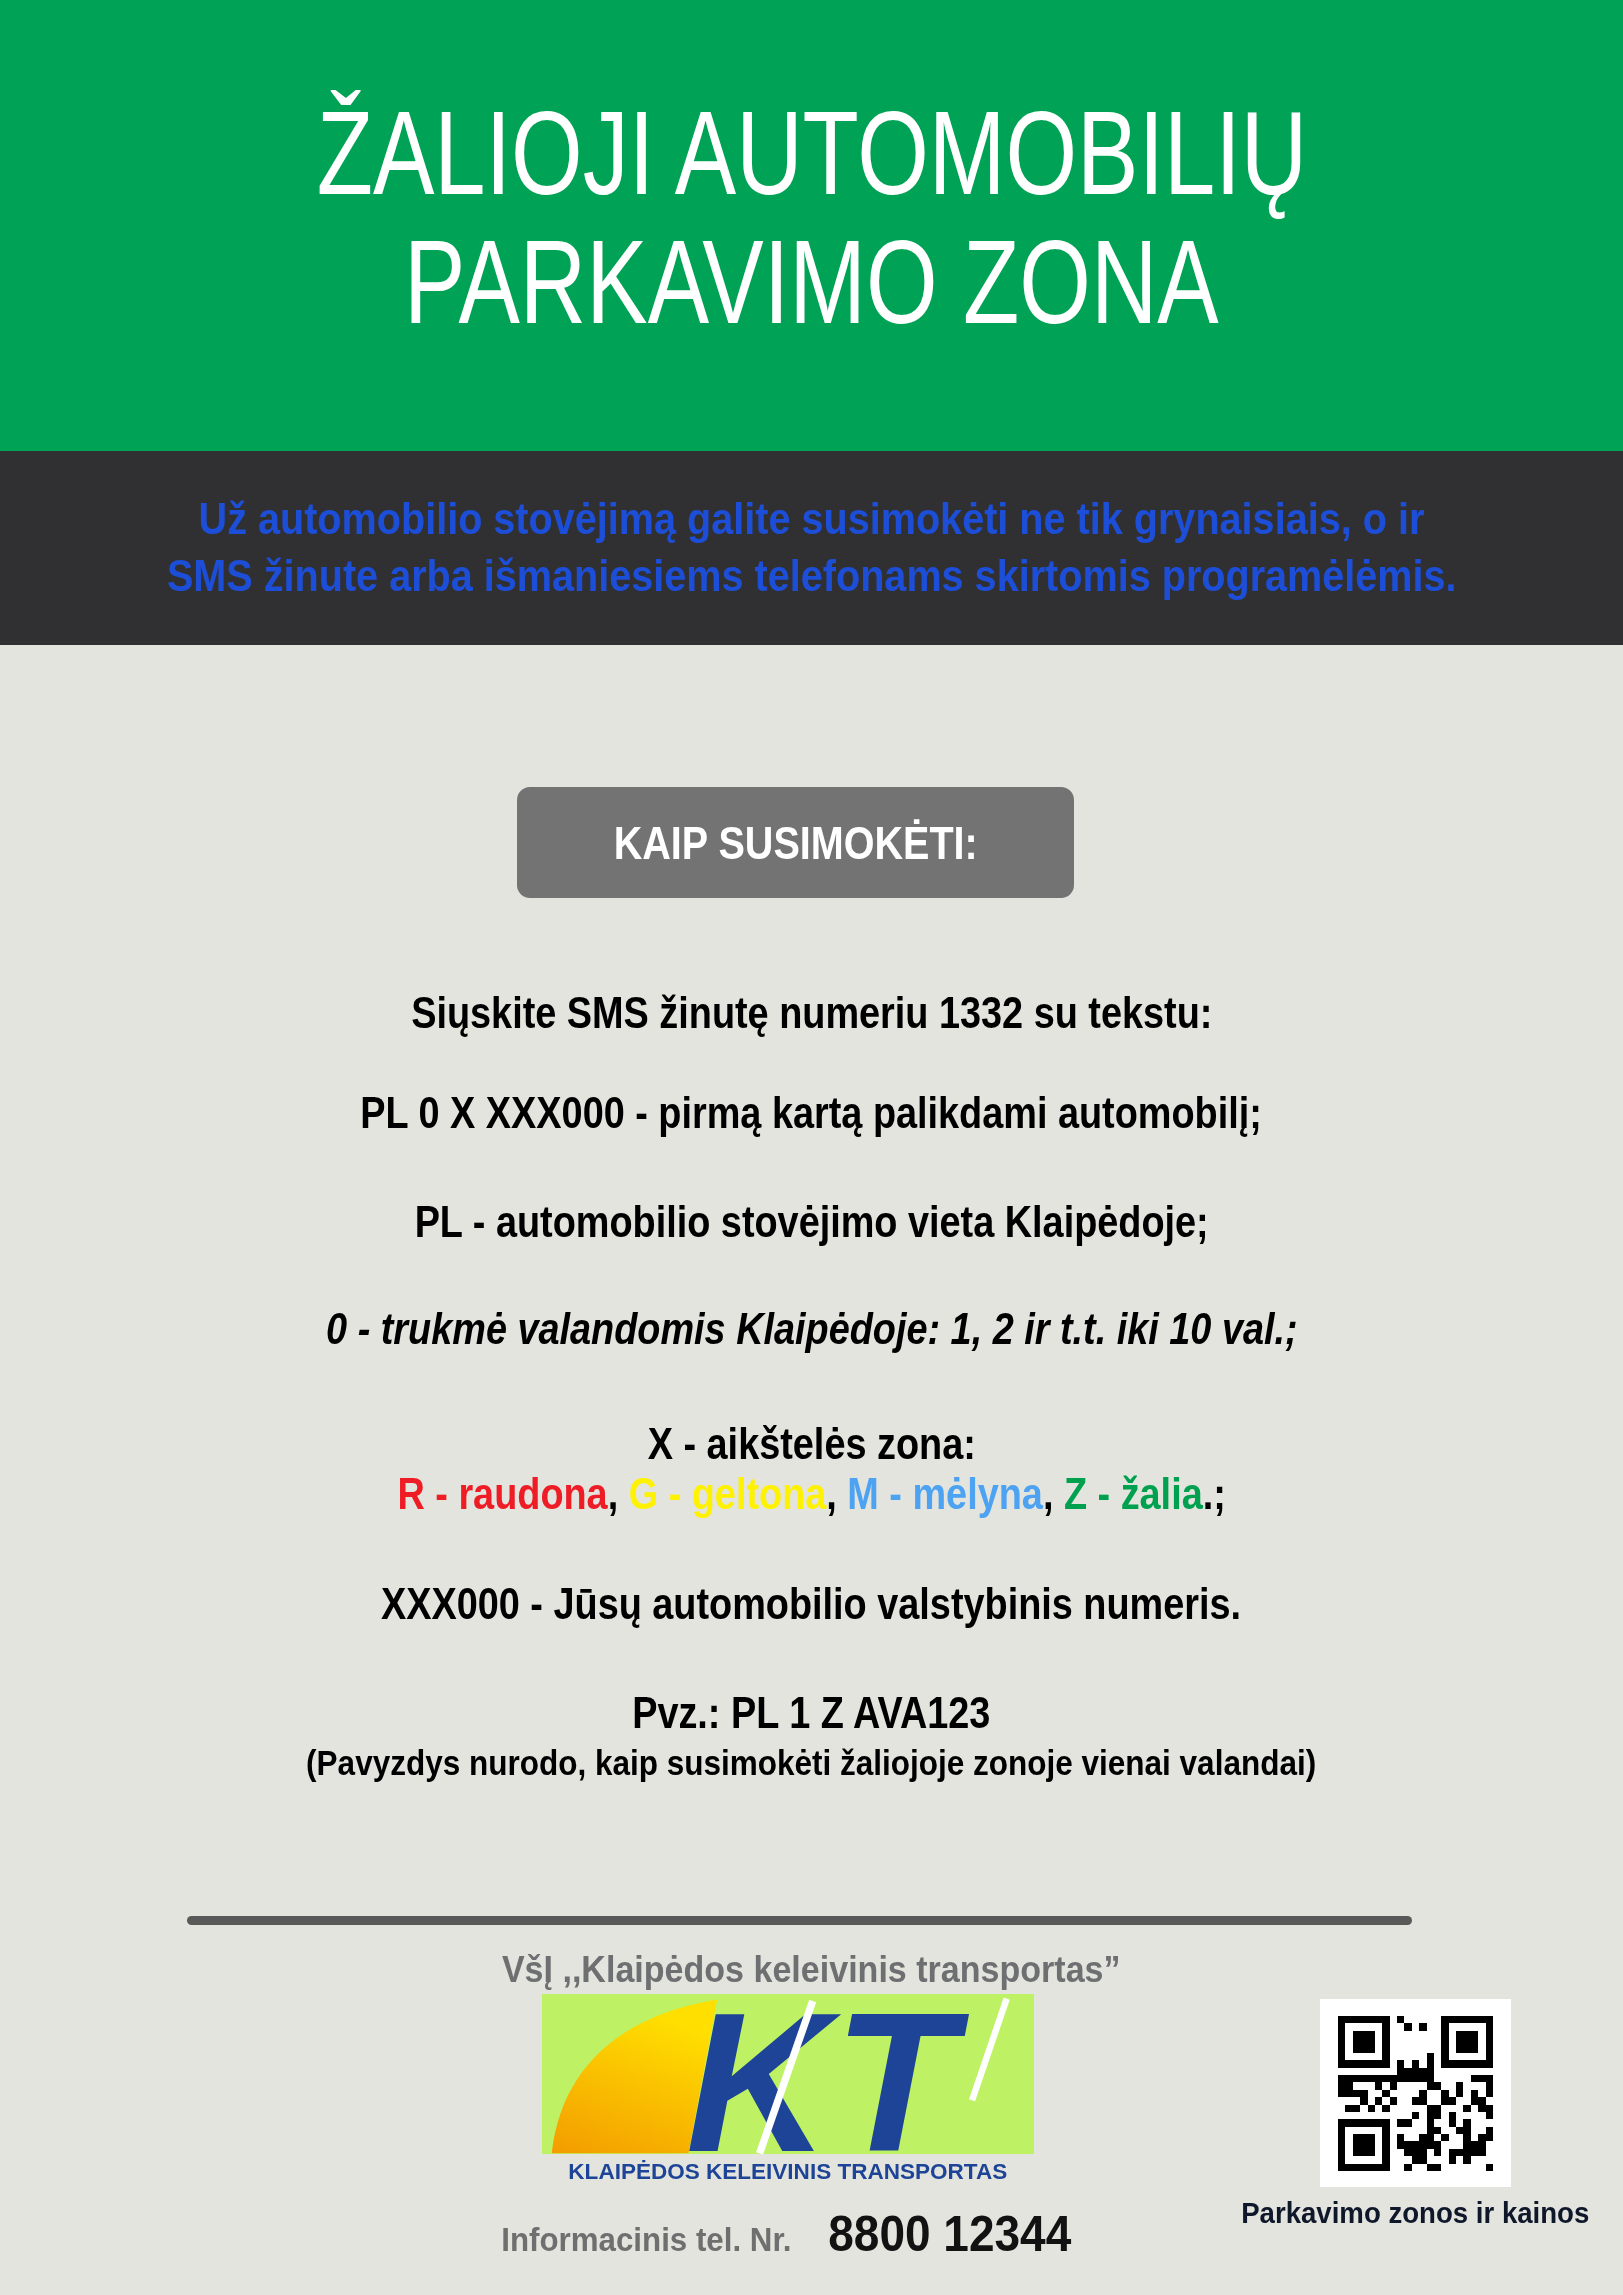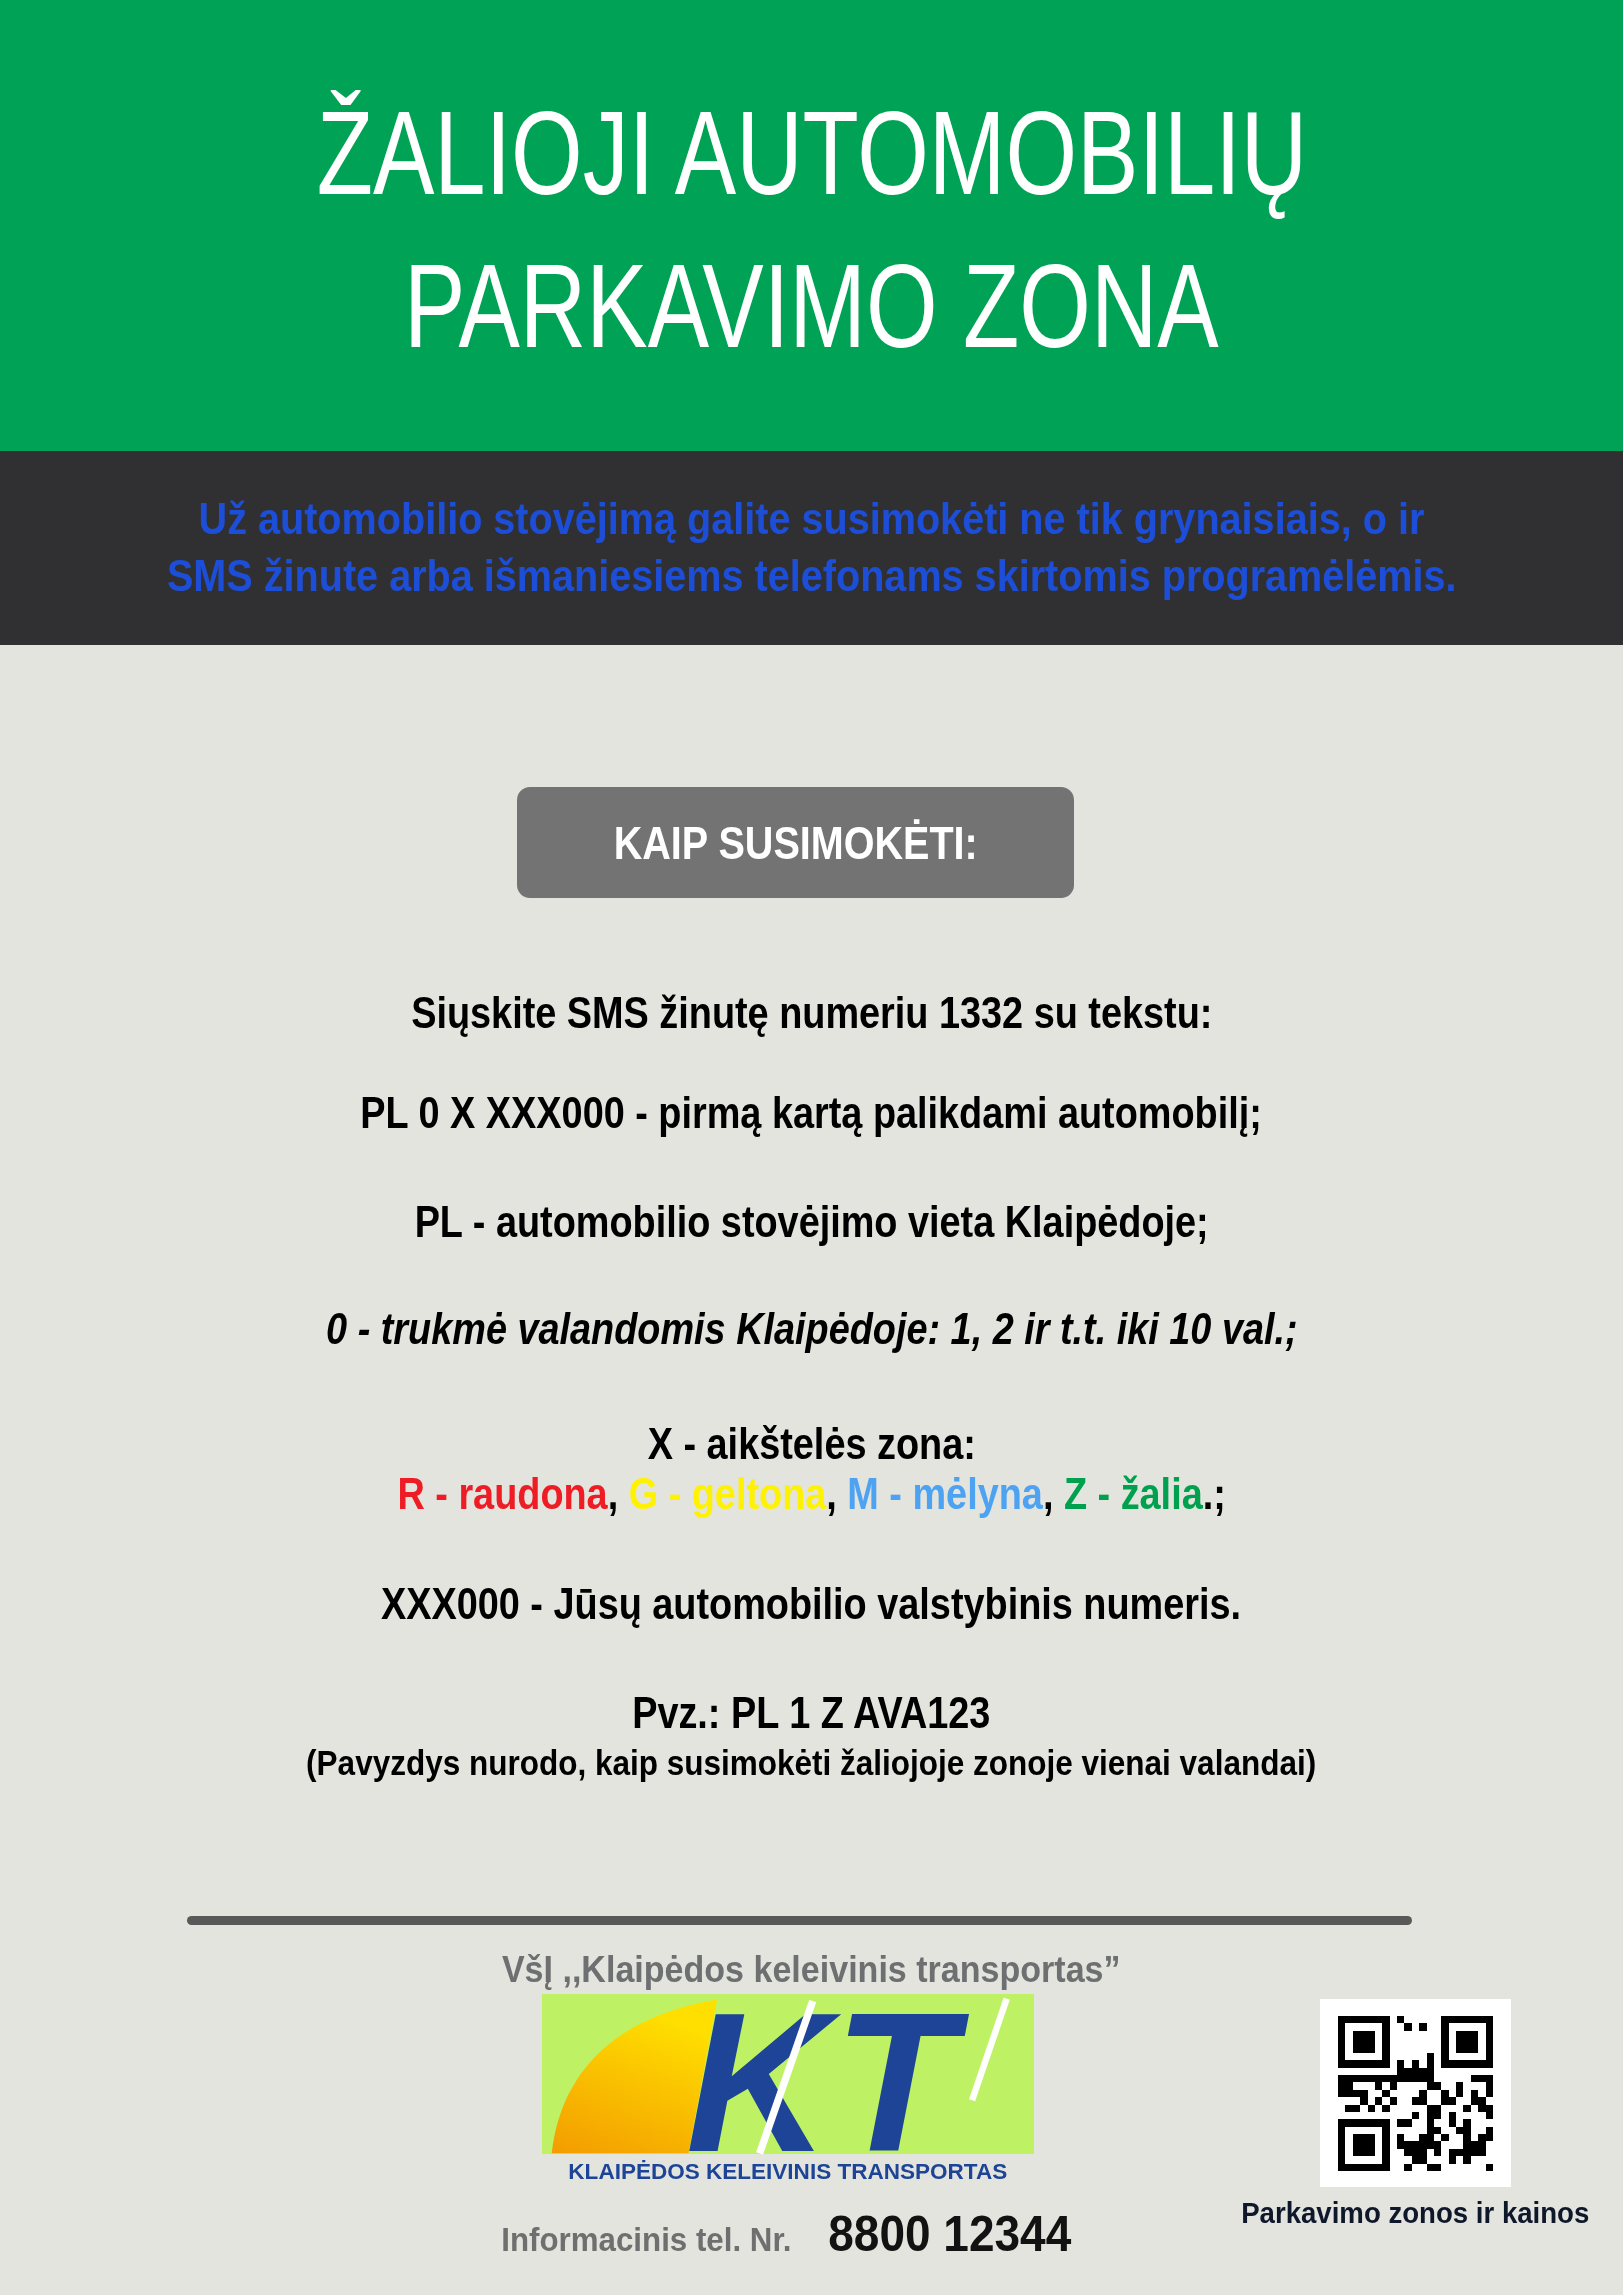--- a/index.html
+++ b/index.html
@@ -10,21 +10,21 @@
   }
   .abs{position:absolute;}
   .center-line{position:absolute;left:0;width:1623px;text-align:center;white-space:nowrap;}
   .cond{display:inline-block;transform:scaleX(0.86);transform-origin:50% 50%;white-space:nowrap;}
 
   
   .header-band{left:0;top:0;width:1623px;height:451px;}
   .title{color:#ffffff;font-weight:400;font-size:118px;line-height:120px;}
   .title .cond{transform:scaleX(0.78);}
   .title1{top:93px;}
-  .title2{top:246px;text-align:center;}
+  .title2{top:222px;text-align:center;}
 
   
   .intro-band{left:0;top:451px;width:1623px;height:194px;}
   .intro-line{color:#1d4ed8;font-weight:bold;font-size:45px;line-height:58px;}
   .intro1{top:490px;}
   .intro2{top:547px;}
   .intro-line .cond{transform:scaleX(0.88);}
 
   
   .pay-button{

